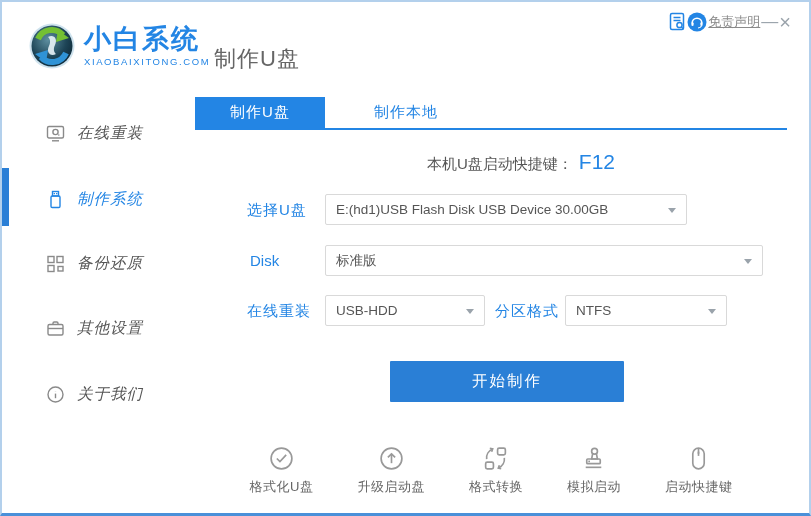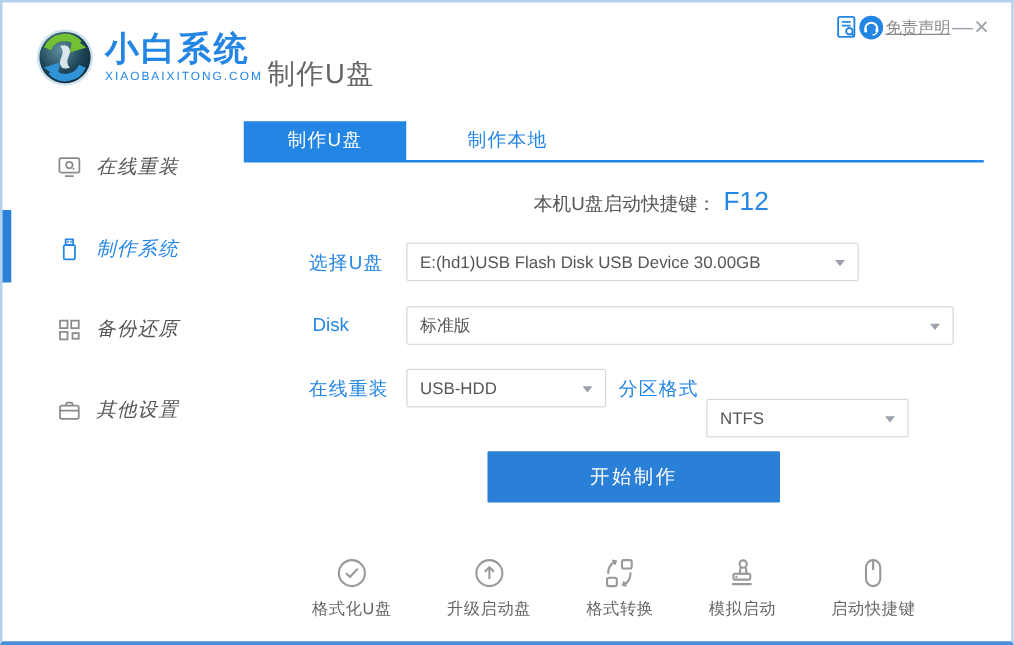--- a/index.html
+++ b/index.html
@@ -142,20 +142,28 @@
   <div class="side-item" style="top:246px;">
     <svg class="s-icon" viewBox="0 0 19 19" fill="none" stroke="#8a8a8a" stroke-width="1.4">
       <rect x="2" y="2.5" width="6" height="6"></rect>
       <rect x="11" y="2.5" width="6" height="6"></rect>
       <rect x="2" y="11.5" width="6" height="6"></rect>
       <rect x="12" y="12.5" width="5" height="4.5"></rect>
     </svg>
     <span class="s-label">备份还原</span>
   </div>
 
+  <div class="side-item" style="top:377px;">
+    <svg class="s-icon" viewBox="0 0 19 19" fill="none" stroke="#8a8a8a" stroke-width="1.4">
+      <circle cx="9.5" cy="9.5" r="7.5"></circle>
+      <line x1="9.5" y1="6" x2="9.5" y2="6.2"></line>
+      <line x1="9.5" y1="8.6" x2="9.5" y2="13.2"></line>
+    </svg>
+    <span class="s-label">关于我们</span>
+  </div>
 
   <div class="tab-active">制作U盘</div>
   <div class="tab-inactive">制作本地</div>
   <div class="tab-underline"></div>
 
   <div class="hotkey-line">
     <span class="hotkey-label">本机U盘启动快捷键：</span>
     <span class="hotkey-value">F12</span>
   </div>
 
@@ -171,21 +179,21 @@
     <span class="caret"></span>
   </div>
 
   <div class="fld-label" style="left:245px;top:300px;">在线重装</div>
   <div class="sel" style="left:323px;top:293px;width:160px;">
     <span>USB-HDD</span>
     <span class="caret"></span>
   </div>
 
   <div class="fld-label" style="left:493px;top:300px;">分区格式</div>
-  <div class="sel" style="left:563px;top:293px;width:162px;margin-top:24px;">
+  <div class="sel" style="left:563px;top:293px;width:162px;">
     <span>NTFS</span>
     <span class="caret"></span>
   </div>
 
   <div class="start-btn">开始制作</div>
 
   <div class="footer-tools">
 
     <div class="tool">
       <svg viewBox="0 0 26 26" fill="none" stroke="#999" stroke-width="1.6">

